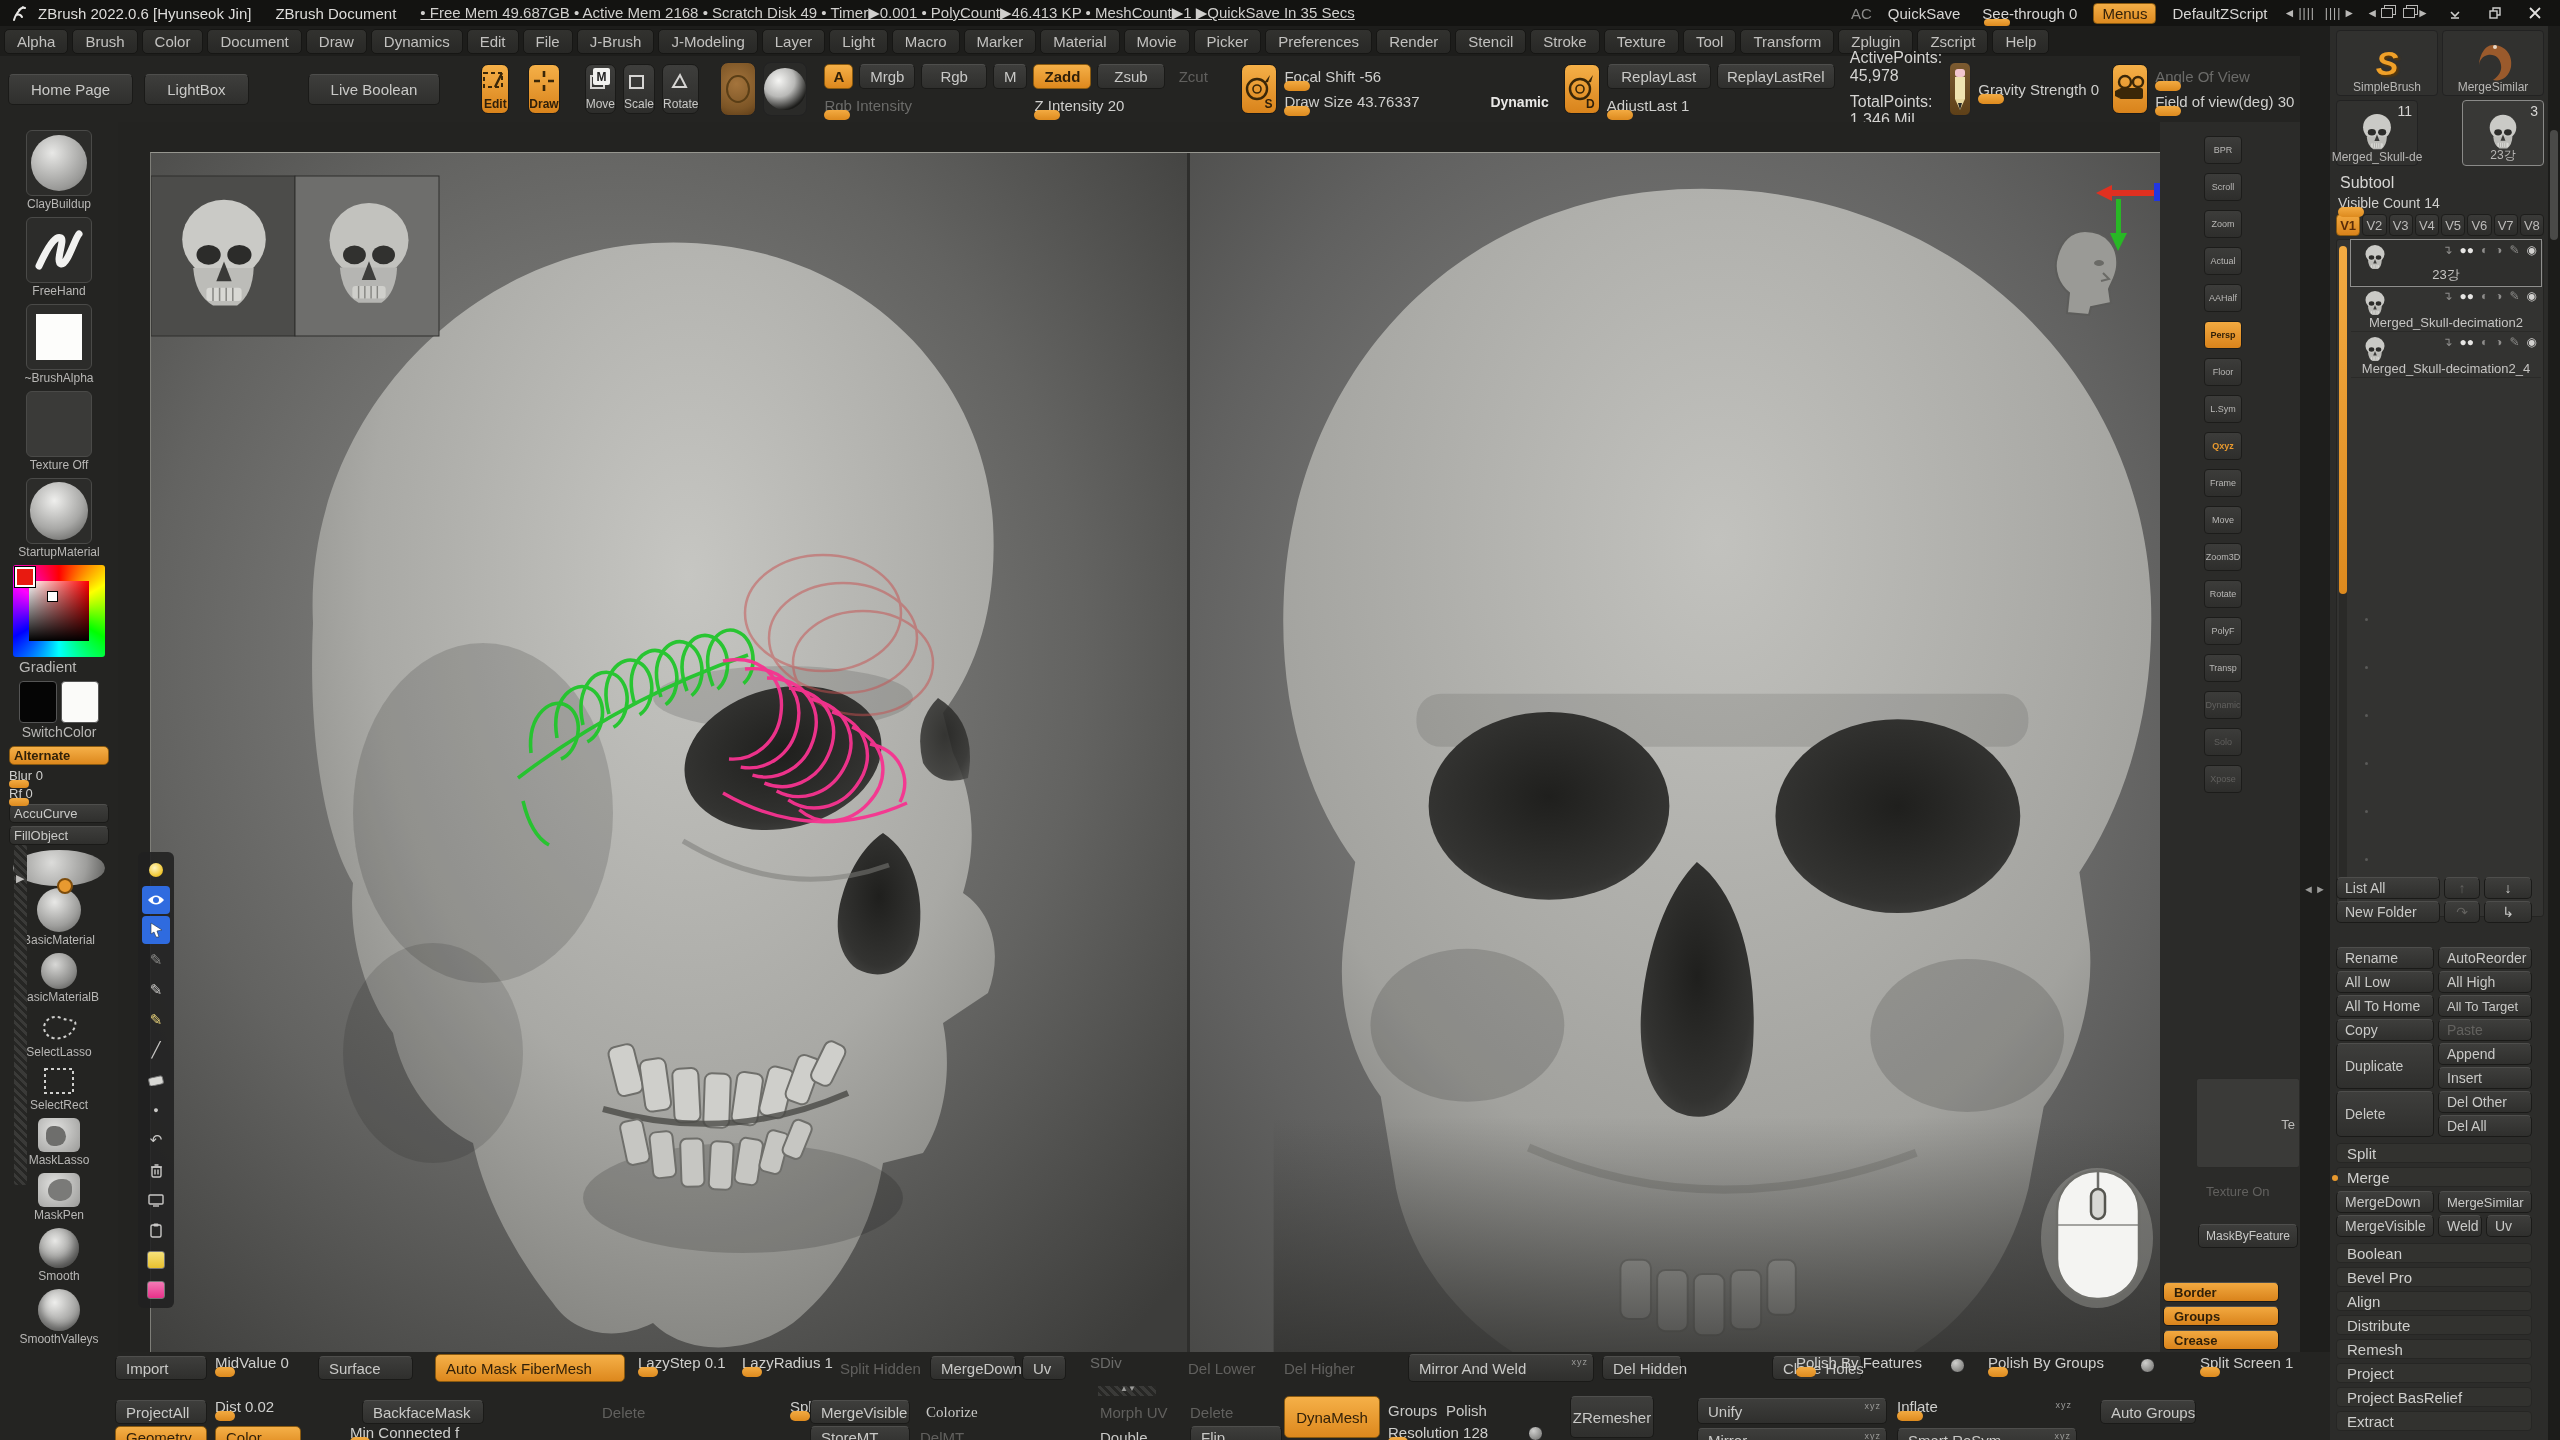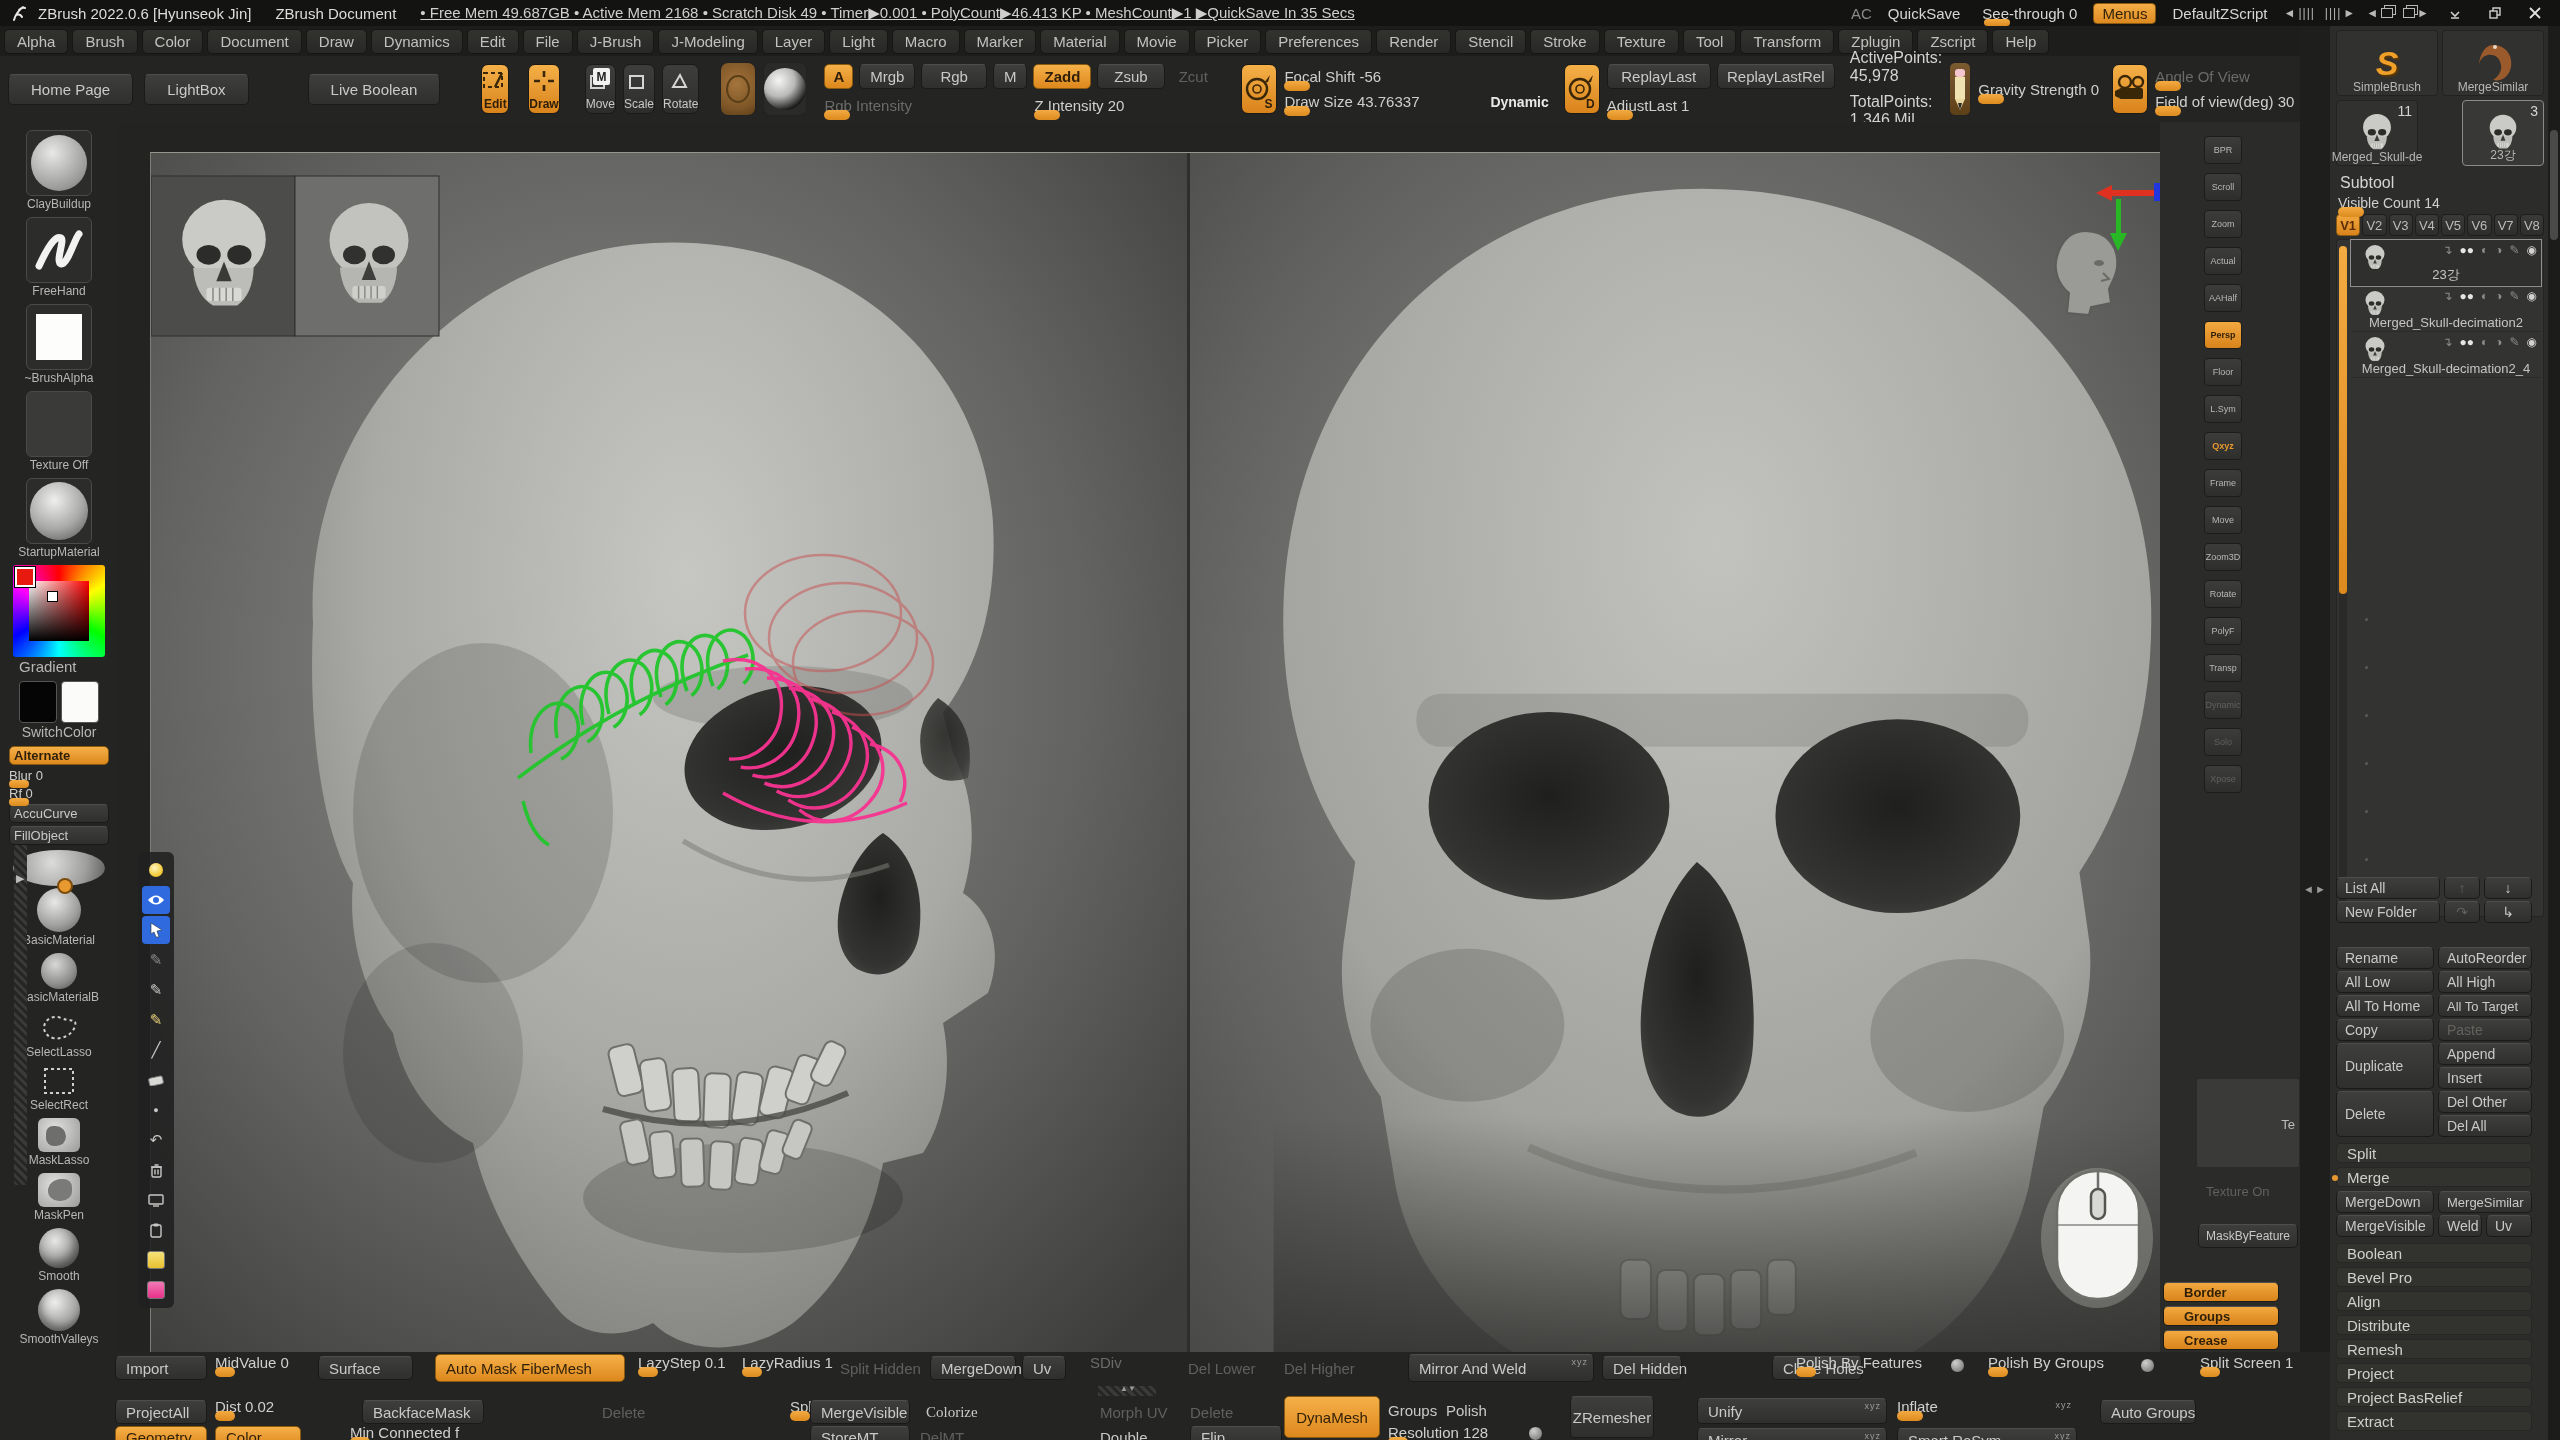--- a/index.html
+++ b/index.html
@@ -59,21 +59,21 @@
   
   #canvas{position:absolute;top:122px;left:118px;width:2042px;height:1230px;background:#232321;}
   #doc{position:absolute;top:30px;left:32px;right:0;bottom:0;border-top:1px solid #96968f;border-left:1px solid #7e7e78;}
   
   #stripzone{position:absolute;top:122px;left:2160px;width:140px;height:1318px;background:#2b2b29;}
   .strip{position:absolute;top:14px;left:44px;width:38px;display:flex;flex-direction:column;gap:9px;align-items:center;}
   .strip .cell{width:36px;height:26px;border-radius:4px;background:linear-gradient(#3c3c3a,#2e2e2c);border:1px solid #1c1c1a;color:#b9b8b6;font-size:9px;display:flex;align-items:center;justify-content:center;text-align:center;line-height:1;}
   .strip .cell.on{background:linear-gradient(#f2a940,#d9831b);color:#2f1f08;font-weight:bold;}
   .strip .cell.txt-orange{color:#e8992e;font-weight:bold;}
   .strip .cell.muted{color:#61605e;}
-  .rs-btn{position:absolute;height:20px;font-size:13px;padding:1px 20px;justify-content:flex-start;}
+  .rs-btn{position:absolute;height:20px;font-size:13px;padding:1px 10px;justify-content:flex-start;}
   .rs-orange{background:linear-gradient(#f2a940,#d9831b);color:#2f1f08;font-weight:bold;}
   
   #gutter{position:absolute;top:26px;left:2300px;width:30px;height:1414px;background:#1e1e1c;}
   
   #tray{position:absolute;top:26px;left:2330px;width:218px;height:1414px;background:#2c2c2a;box-sizing:border-box;padding:4px 4px 0 6px;}
   #trayscroll{position:absolute;top:26px;left:2548px;width:12px;height:1414px;background:#1c1c1a;}
   #trayscroll .tsb{position:absolute;top:104px;left:2px;width:8px;height:110px;border-radius:4px;background:#4a4a48;}
   .qrow{display:flex;gap:4px;}
   .qcell{width:101px;height:64px;background:#31312f;border:1px solid #222;border-radius:4px;position:relative;display:flex;align-items:center;justify-content:center;flex-direction:column;}
   .qcell .cap{position:absolute;bottom:1px;font-size:12px;color:#b8b7b5;white-space:nowrap;}

